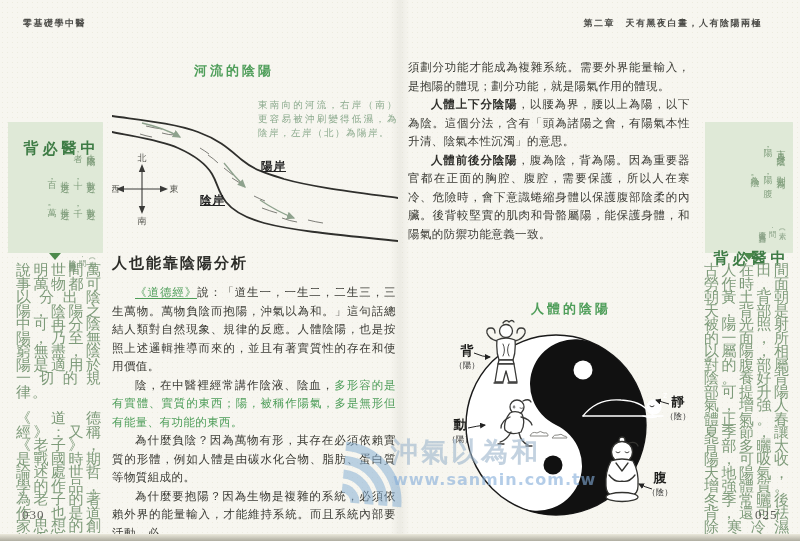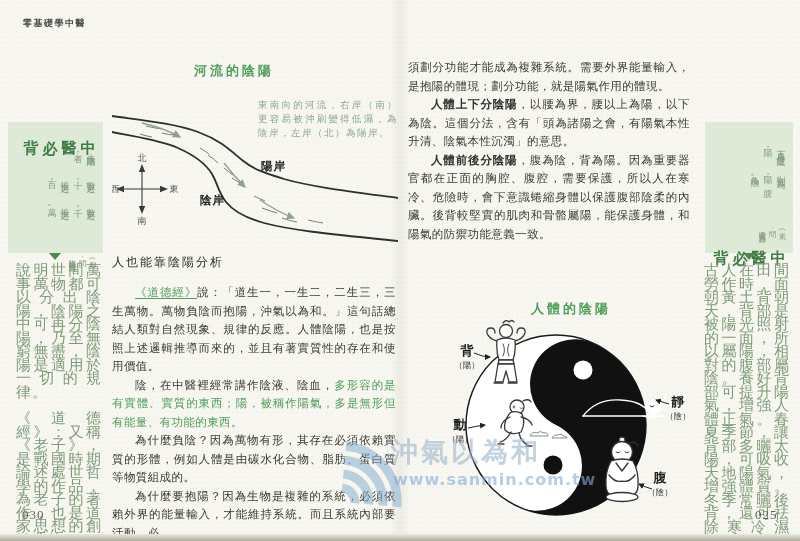--- a/index.html
+++ b/index.html
@@ -20,23 +20,23 @@
   .sbox .vs{font-size:7.5px;color:#8aa287;letter-spacing:1px;}
   .tri{width:0;height:0;border-left:6px solid rgba(0,0,0,0);border-right:6px solid rgba(0,0,0,0);
        border-top:7px solid #4c8a4c;}
   .note{font-size:15px;line-height:13.5px;color:#7e9b7a;text-align:justify;
         letter-spacing:1px;}
   .note p{margin:0 0 13px 0;}
   .pageno{font-size:13px;color:#5c5c58;letter-spacing:1px;}
   
   .figtitle{font-size:13px;font-weight:bold;color:#4f9e5a;letter-spacing:3px;text-align:center;}
   .annot{font-size:9.5px;line-height:14px;color:#8aa98c;letter-spacing:1.5px;text-align:justify;}
-  .bank{font-size:11.5px;font-weight:bold;color:#222;letter-spacing:1px;}
-  
-  .heading{font-size:12px;font-weight:normal;color:#2c2c28;letter-spacing:2px;}
+  .bank{font-size:11.5px;font-weight:bold;color:#222;letter-spacing:1px;text-decoration:underline;}
+  
+  .heading{font-size:15px;font-weight:bold;color:#2c2c28;letter-spacing:2px;}
   .bodytext{font-size:11.5px;line-height:18.5px;color:#3b3b35;text-align:justify;
             letter-spacing:0.4px;}
   .bodytext p{margin:0;text-indent:2em;}
   .bodytext p.noindent{text-indent:0;}
   .green{color:#4f9e5a;}
   .glink{color:#4f9e5a;border-bottom:1px solid #4f9e5a;}
   .b{font-weight:bold;color:#2e2e2a;}
   
   .wm{pointer-events:none;z-index:50;}
   .wm-name{font-size:27px;font-weight:bold;color:rgba(158,182,205,0.62);letter-spacing:3px;
@@ -47,20 +47,21 @@
          background:linear-gradient(to right,rgba(110,110,90,0),rgba(110,110,90,0.08),rgba(110,110,90,0));}
   .bottom-edge{left:0;right:0;bottom:0;height:7px;
          background:linear-gradient(to bottom,#ebe9dc,#aeac9f);}
 </style>
 </head>
 <body>
 
 <div id="spread">
 
   <div class="abs hdr" style="left:23px;top:17px;">零基礎學中醫</div>
+  <div class="abs hdr" style="left:500px;top:17px;width:262px;text-align:right;">第二章　天有黑夜白晝，人有陰陽兩極</div>
 
   <div class="abs sbox" style="left:8px;top:122px;width:95px;height:131px;">
     <div class="vt">中醫必背</div>
     <div class="vq" style="padding-top:14px;margin-left:5px;">夫陰陽者，</div>
     <div class="vq" style="padding-top:14px;">數之可十，推之可百，</div>
     <div class="vq" style="padding-top:14px;">數之可千，推之可萬。</div>
     <div class="vs" style="padding-top:40px;margin-left:3px;">《素問．陰陽離合論》</div>
   </div>
   <div class="abs tri" style="left:49px;top:253px;"></div>
   <div class="abs note" style="left:16px;top:264px;width:86px;">

